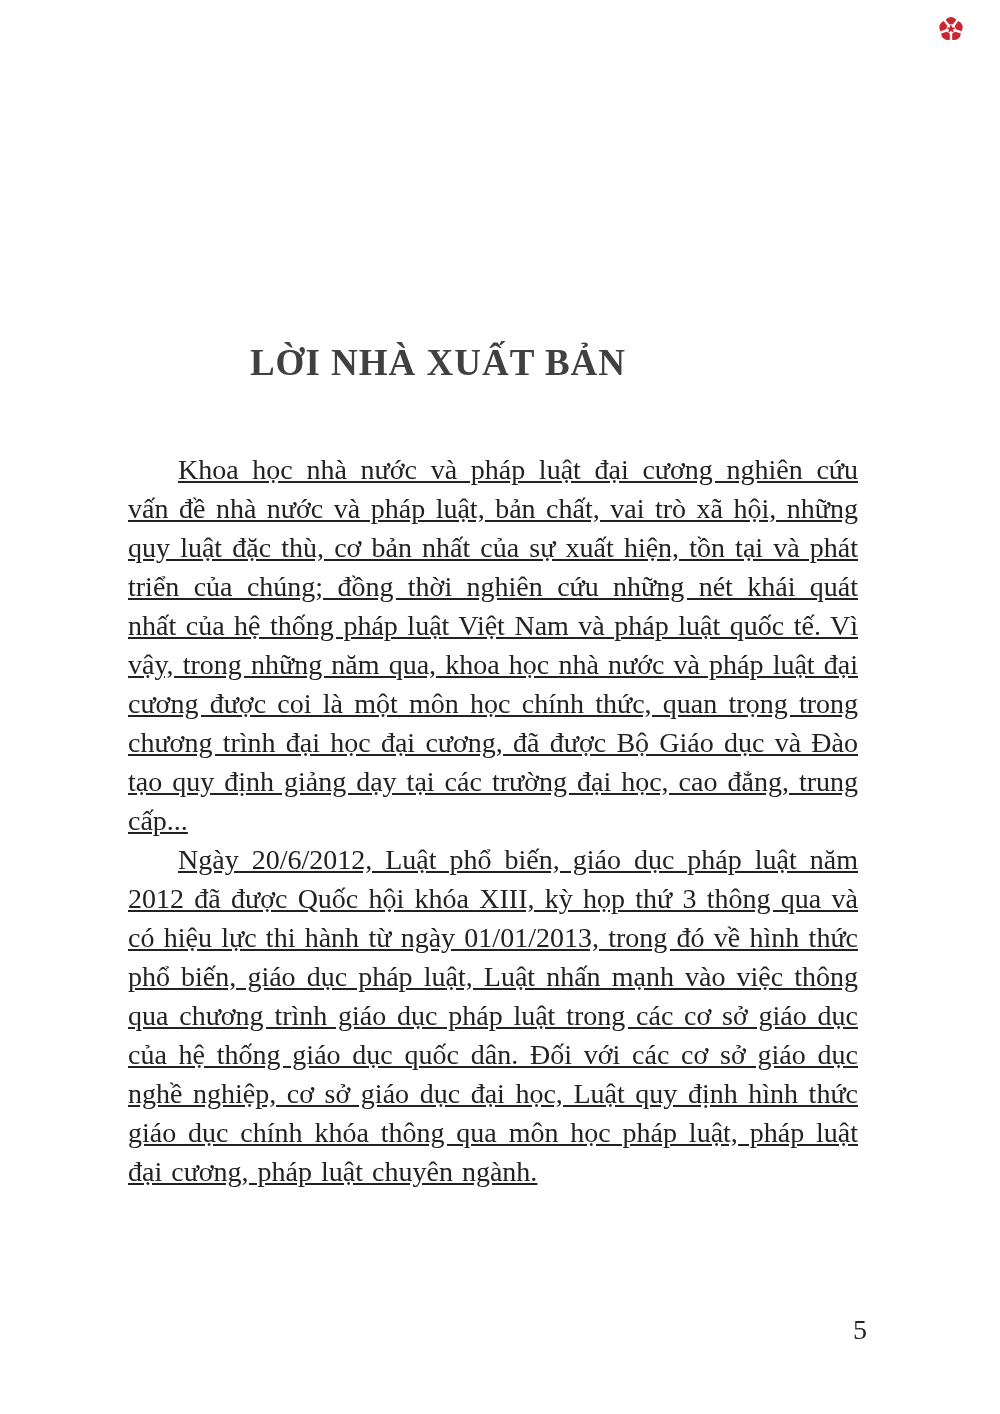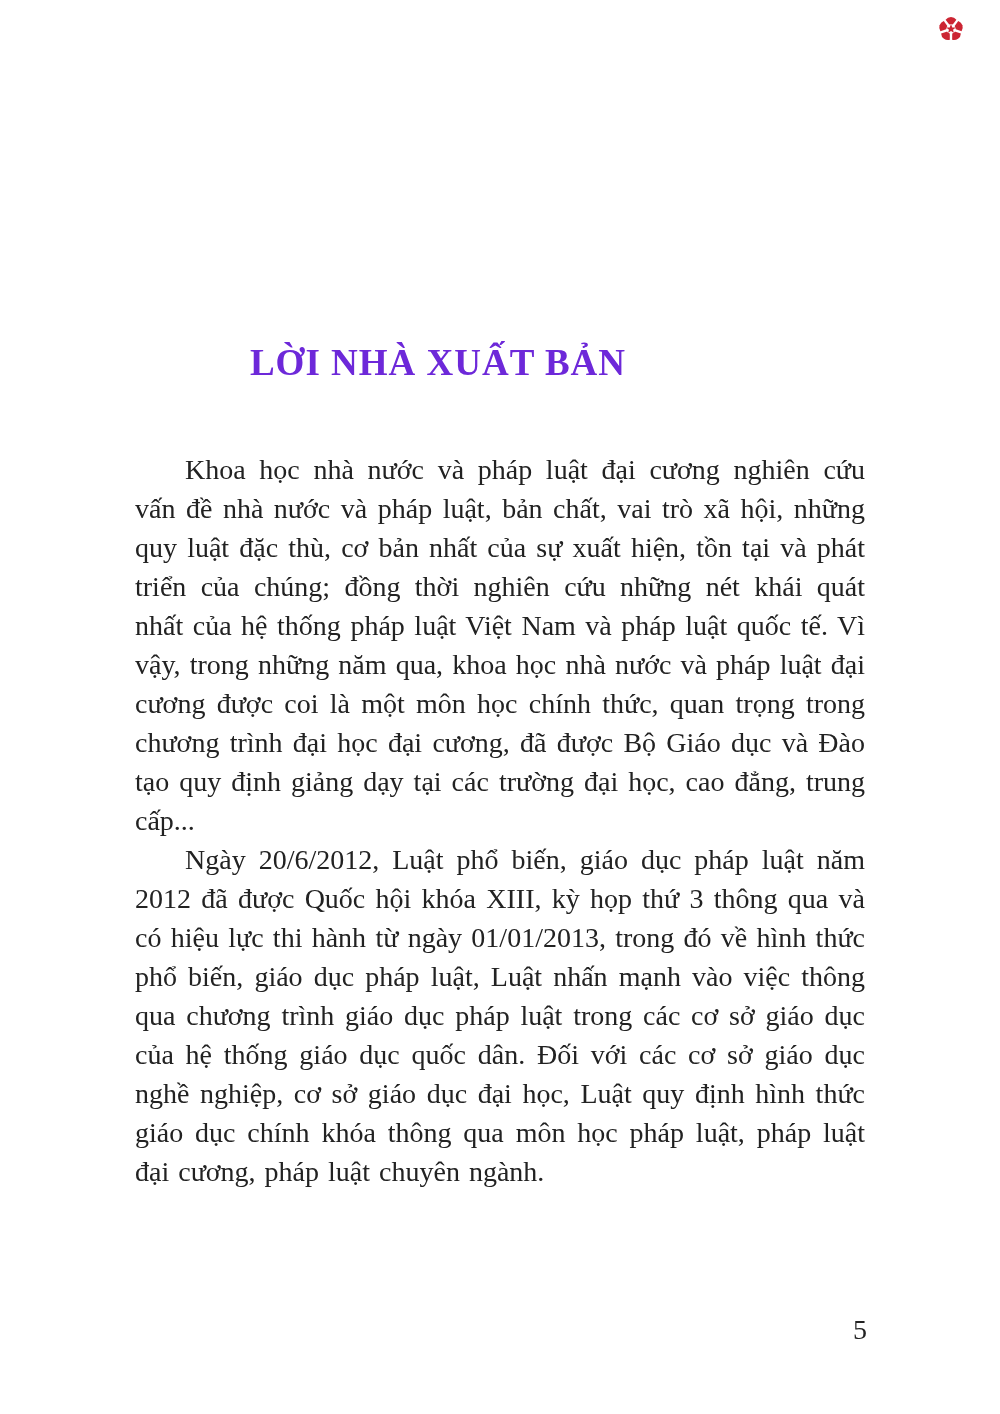--- a/index.html
+++ b/index.html
@@ -27,28 +27,29 @@
   .title {
     position: absolute;
     left: 0;
     top: 341px;
     width: 876px;
     margin: 0;
     text-align: center;
     font-size: 37px;
     font-weight: bold;
     letter-spacing: 1px;
-    color: #6d28d9;
+    color: #404040;
     font-family: "Liberation Serif", "DejaVu Serif", serif;
   }
   .body-text {
     position: absolute;
-    left: 135px;
+    left: 128px;
     top: 450px;
     width: 730px;
+    text-decoration: underline;
   }
   .body-text p {
     margin: 0;
     text-indent: 50px;
     text-align: justify;
     font-size: 28px;
     line-height: 39px;
     color: #222222;
     word-spacing: 2px;
   }

